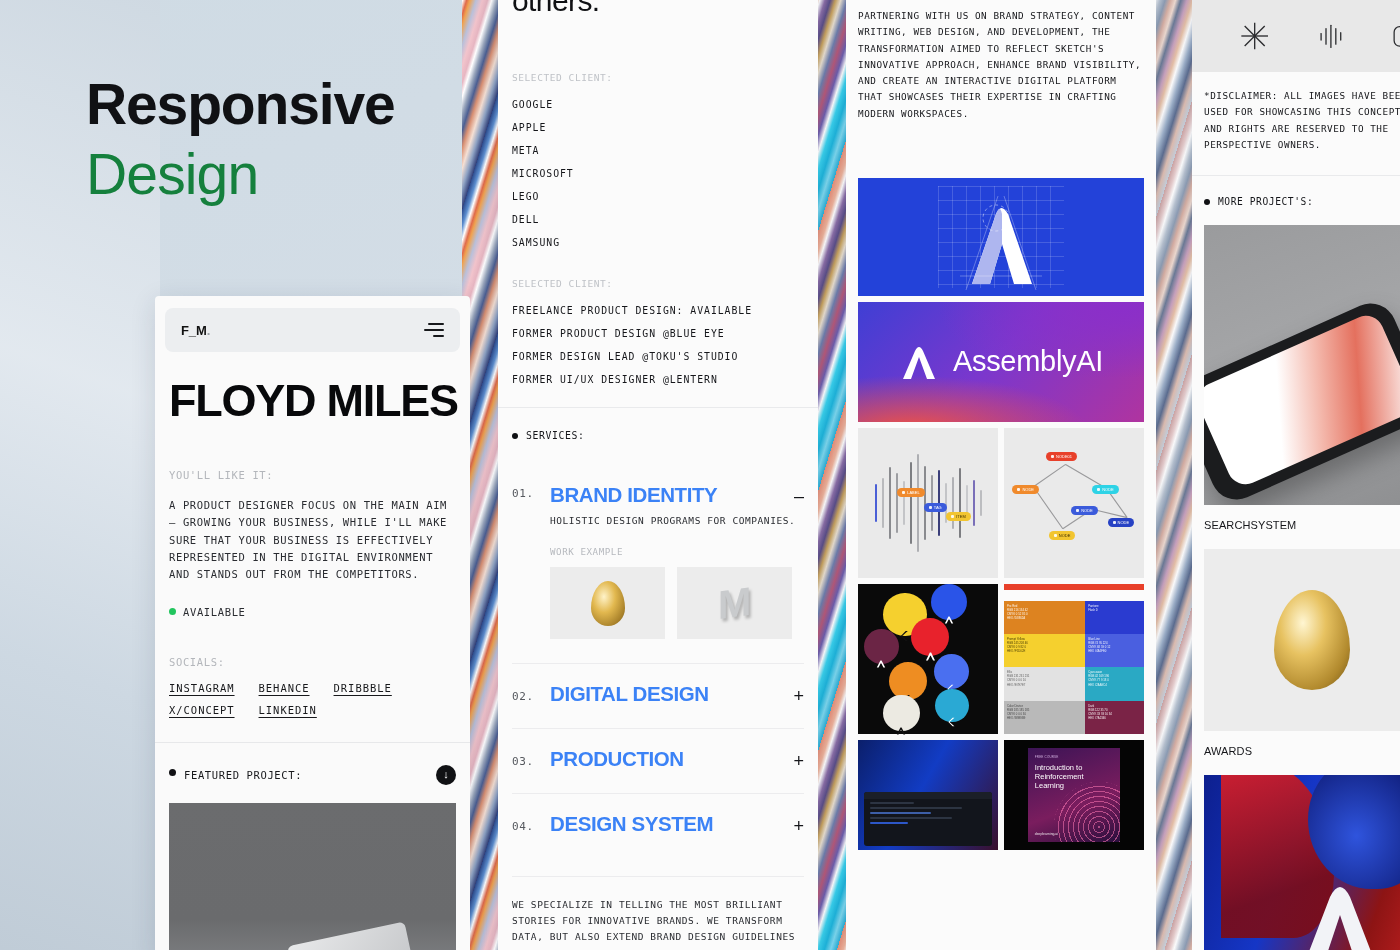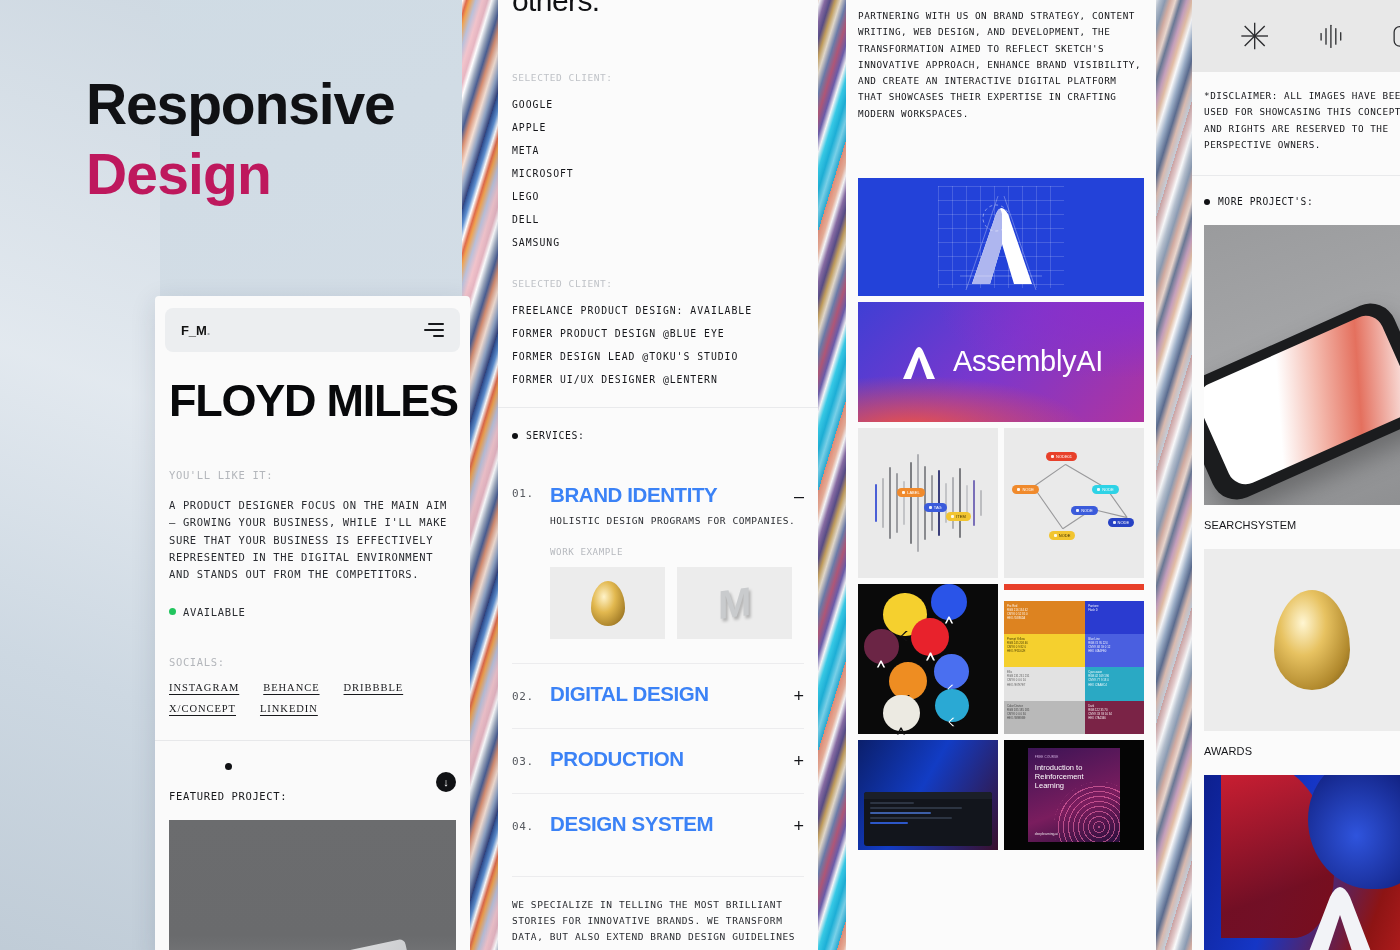--- a/index.html
+++ b/index.html
@@ -54,22 +54,22 @@
     letter-spacing: .06em;
   }
 
   
   .hero { position: absolute; left: 86px; top: 76px; }
   .hero .l1 {
     font-size: 57px; font-weight: 700; letter-spacing: -.02em;
     color: #101114; line-height: 1.0;
   }
   .hero .l2 {
-    font-size: 57px; font-weight: 700; letter-spacing: -.015em;
-    color: #be185d; line-height: 1.05; margin-top: 12px;
+    font-size: 57px; font-weight: 400; letter-spacing: -.015em;
+    color: #15803d; line-height: 1.05; margin-top: 12px;
   }
 
   
   #panel-mobile { left:155px; top:296px; width:315px; height:660px; background:#fafafa; }
   .m-topbar {
     margin: 12px 10px 0 10px; height: 44px; border-radius: 8px;
     background: #eceef0; display:flex; align-items:center;
     justify-content: space-between; padding: 0 16px;
   }
   .m-logo { font-size: 13px; font-weight: 700; letter-spacing: -.01em; color:#111; }
@@ -84,24 +84,24 @@
     margin: 26px 14px 0 14px; font-size: 45px; font-weight: 800;
     letter-spacing: -.028em; color: #08090b; line-height: 1;
     white-space: nowrap;
   }
   .m-label { margin: 46px 14px 0 14px; font-size: 10.5px; color: #b3b6bb; }
   .m-body  { margin: 16px 14px 0 14px; font-size: 10.5px; color: #2a2c31; line-height: 1.65; }
   .m-avail { margin: 22px 14px 0 14px; font-size: 10.5px; color:#2a2c31; display:flex; align-items:center; gap:7px;}
   .m-avail .led { width:7px; height:7px; border-radius:50%; background:#22c55e; display:block; }
   .m-soc-label { margin: 38px 14px 0 14px; font-size: 10.5px; color:#b3b6bb; }
   .m-socials { margin: 14px 14px 0 14px; display:flex; flex-wrap: wrap; gap: 10px 24px; }
-  .m-socials a { font-size: 10.5px; color:#17181b; text-decoration: underline; text-underline-offset: 3px; font-family: Liberation Serif, serif; }
+  .m-socials a { font-size: 10.5px; color:#17181b; text-decoration: underline; text-underline-offset: 3px; }
   .m-rule { margin: 26px 0 0 0; height:1px; background:#e7e8ea; }
   .m-feat { margin: 22px 14px 0 14px; display:flex; align-items:center; justify-content:space-between; }
-  .m-feat .txt { font-size:10.5px; color:#17181b; display:flex; align-items:center; gap:20px;flex-direction:column; }
+  .m-feat .txt { font-size:10.5px; color:#17181b; display:flex; gap:8px; }
   .m-feat .bullet { width:7px;height:7px;border-radius:50%;background:#101114;display:block; }
   .dl-btn { width:20px;height:20px;border-radius:50%;background:#101114;color:#fff;
             display:flex;align-items:center;justify-content:center;font-size:11px;line-height:1; }
   .m-shot { margin: 18px 14px 0 14px; height: 200px; background: linear-gradient(180deg,#6b6c6e 0%,#6a6b6d 58%,#8e9093 100%); position:relative; overflow:hidden;}
   .m-shot .cam { position:absolute; left:44%; bottom:-20px; width:120px; height:90px;
      background: linear-gradient(135deg,#e8e9ea,#bcbec1); transform: rotate(-12deg); border-radius:6px;}
 
   
   #panel-tablet { left:498px; top:-78px; width:320px; height:1028px; background:#fbfbfb; border-radius:0; }
   .t-inner { padding: 0 14px; }

